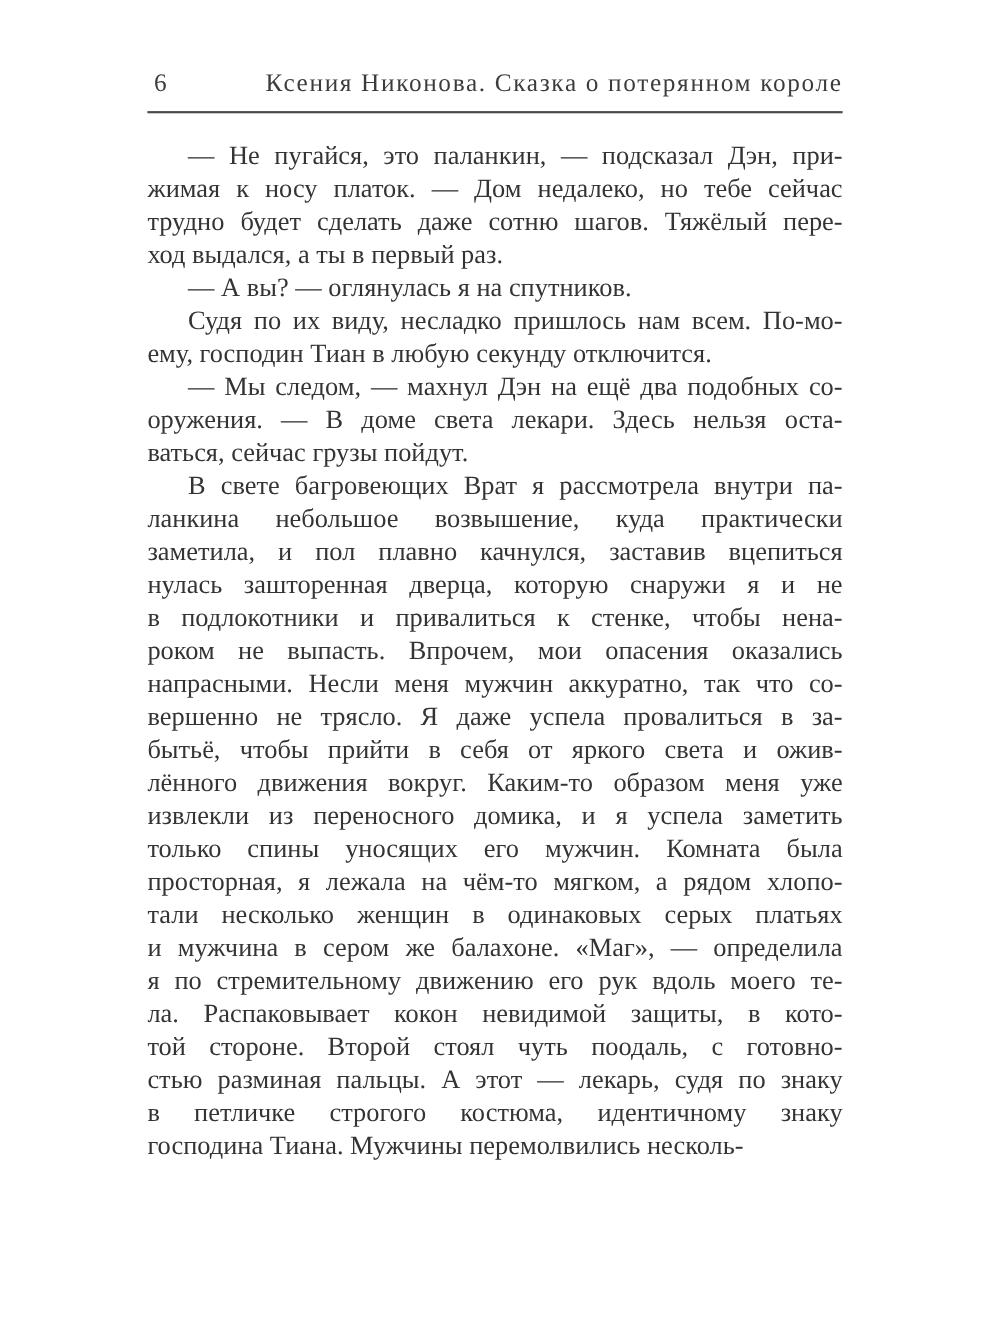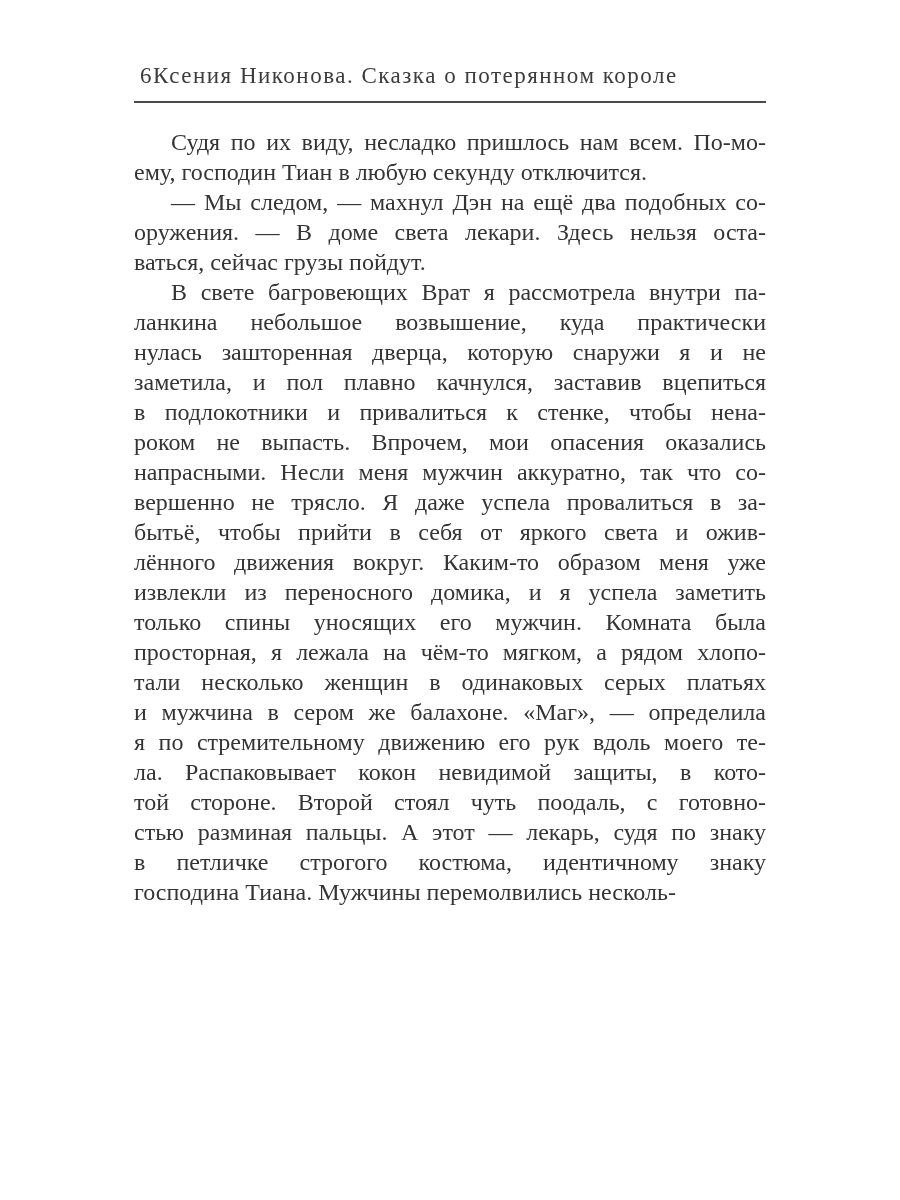--- a/index.html
+++ b/index.html
@@ -28,21 +28,21 @@
     line-height: 28px;
     color: #3c3c3c;
     letter-spacing: 1.5px;
   }
   .page-number {
     flex: 0 0 auto;
     padding-left: 6px;
   }
   .running-title {
     flex: 1 1 auto;
-    text-align: left;
+    text-align: right;
     white-space: nowrap;
   }
   .head-rule {
     border: none;
     border-top: 2px solid #4a4a4a;
     margin: 11px 0 0 0;
   }
   .body-text {
     margin-top: 24px;
     font-size: 24px;
@@ -66,33 +66,42 @@
 <body>
 
 <div class="page">
   <div class="running-head">
     <span class="page-number">6</span>
     <span class="running-title">Ксения Никонова. Сказка о потерянном короле</span>
   </div>
   <hr class="head-rule">
   <div class="body-text">
       <div class="paragraph">
+        <div class="line first">— Не пугайся, это паланкин, — подсказал Дэн, при-</div>
+        <div class="line">жимая к носу платок. — Дом недалеко, но тебе сейчас</div>
+        <div class="line">трудно будет сделать даже сотню шагов. Тяжёлый пере-</div>
+        <div class="line last">ход выдался, а ты в первый раз.</div>
+      </div>
+      <div class="paragraph">
+        <div class="line first last">— А вы? — оглянулась я на спутников.</div>
+      </div>
+      <div class="paragraph">
         <div class="line first">Судя по их виду, несладко пришлось нам всем. По-мо-</div>
         <div class="line last">ему, господин Тиан в любую секунду отключится.</div>
       </div>
       <div class="paragraph">
         <div class="line first">— Мы следом, — махнул Дэн на ещё два подобных со-</div>
         <div class="line">оружения. — В доме света лекари. Здесь нельзя оста-</div>
         <div class="line last">ваться, сейчас грузы пойдут.</div>
       </div>
       <div class="paragraph">
         <div class="line first">В свете багровеющих Врат я рассмотрела внутри па-</div>
         <div class="line">ланкина небольшое возвышение, куда практически</div>
+        <div class="line">заметила, и пол плавно качнулся, заставив вцепиться</div>
         <div class="line">нулась зашторенная дверца, которую снаружи я и не</div>
-        <div class="line">заметила, и пол плавно качнулся, заставив вцепиться</div>
         <div class="line">в подлокотники и привалиться к стенке, чтобы нена-</div>
         <div class="line">роком не выпасть. Впрочем, мои опасения оказались</div>
         <div class="line">напрасными. Несли меня мужчин аккуратно, так что со-</div>
         <div class="line">вершенно не трясло. Я даже успела провалиться в за-</div>
         <div class="line">бытьё, чтобы прийти в себя от яркого света и ожив-</div>
         <div class="line">лённого движения вокруг. Каким-то образом меня уже</div>
         <div class="line">извлекли из переносного домика, и я успела заметить</div>
         <div class="line">только спины уносящих его мужчин. Комната была</div>
         <div class="line">просторная, я лежала на чём-то мягком, а рядом хлопо-</div>
         <div class="line">тали несколько женщин в одинаковых серых платьях</div>

